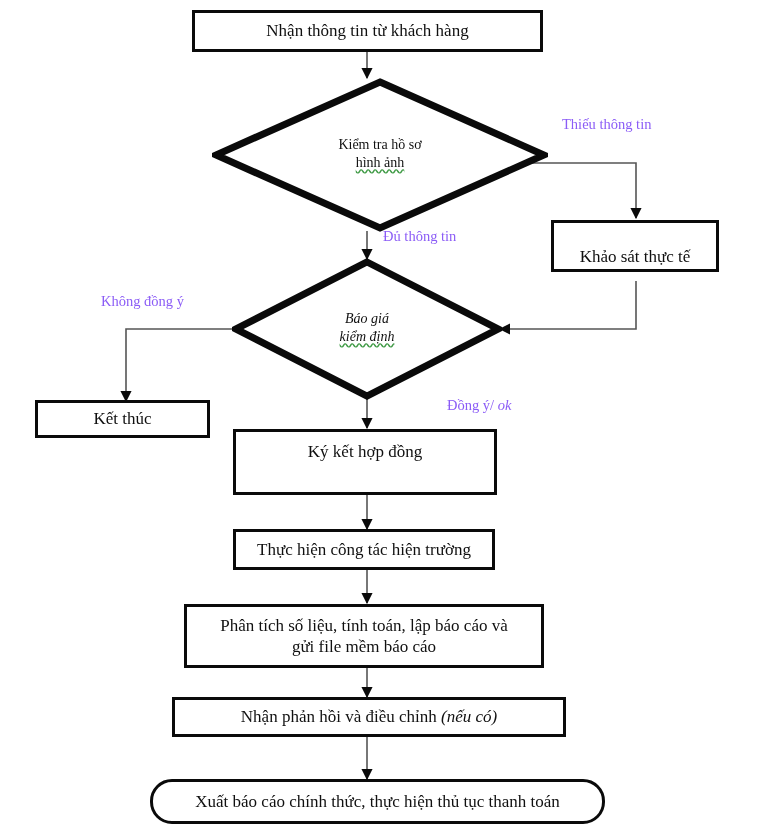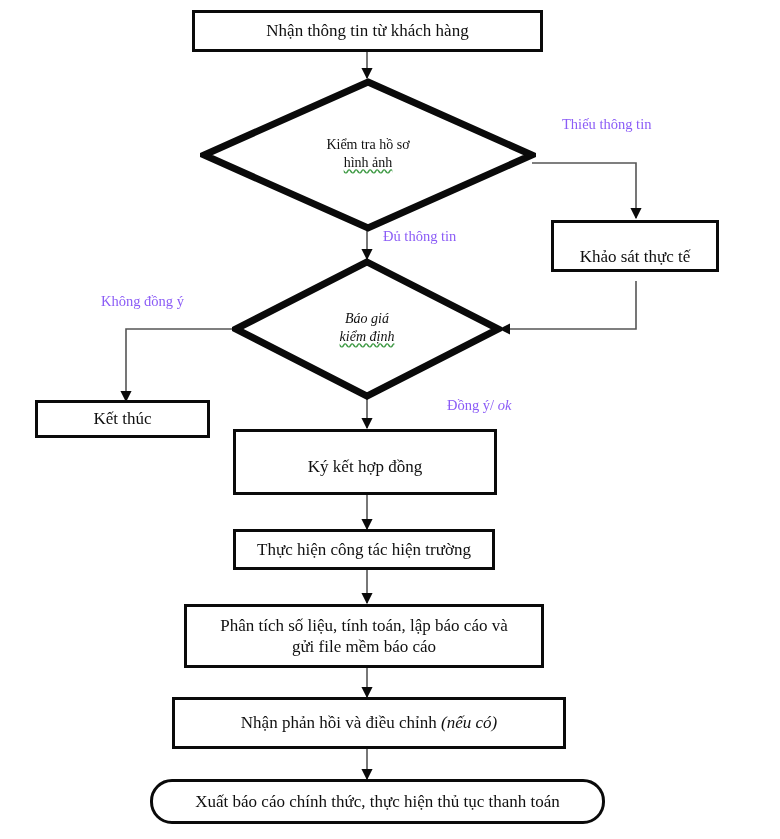--- a/index.html
+++ b/index.html
@@ -37,21 +37,21 @@
     text-align: center;
   }
   .process {
     border: 3px solid #0a0a0a;
     align-items: center;
     font-size: 17px;
     padding: 2px 8px;
   }
   .process.top-text {
     align-items: flex-start;
-    padding-top: 24px;
+    padding-top: 9px;
   }
   .diamond-wrap {
     position: absolute;
     box-sizing: border-box;
   }
   .diamond-wrap svg {
     position: absolute;
     left: 0;
     top: 0;
     width: 100%;
@@ -136,21 +136,21 @@
 
     <g>
       <path d="M 367,737 L 367,779" stroke="#555555" stroke-width="1.6" fill="none" marker-end="url(#arrow)"></path>
     </g>
   </svg>
 
   <div class="node process" style="left:192px; top:10px; width:351px; height:42px;">
     <span>Nhận thông tin từ khách hàng</span>
   </div>
 
-  <div class="diamond-wrap" style="left:200px; top:78px; width:336px; height:154px;text-decoration:underline;">
+  <div class="diamond-wrap" style="left:212px; top:78px; width:336px; height:154px;text-decoration:underline;">
     <svg viewBox="0 0 336 154" preserveAspectRatio="none">
       <polygon points="168,4 332,77 168,150 4,77" fill="#ffffff" stroke="#0a0a0a" stroke-width="7"></polygon>
     </svg>
     <div class="diamond-label">
       <span class="lbl-line">Kiểm  tra hồ sơ</span>
       <span class="lbl-line spellcheck">hình ảnh</span>
     </div>
   </div>
 
   <div class="node process" style="left:551px; top:220px; width:168px; height:52px;align-items:flex-end;">
@@ -179,21 +179,21 @@
     <span>
       <span class="lbl-line">Phân tích số liệu, tính toán, lập báo cáo và</span>
       <span class="lbl-line">gửi file mềm báo cáo</span>
     </span>
   </div>
 
   <div class="node process" style="left:233px; top:529px; width:262px; height:41px;">
     <span>Thực hiện công tác hiện trường</span>
   </div>
 
-  <div class="node process" style="left:172px; top:697px; width:394px; height:52px;">
+  <div class="node process" style="left:172px; top:697px; width:394px; height:40px;">
     <span><span>Nhận phản hồi và điều chỉnh </span><span class="ital">(nếu có)</span></span>
   </div>
 
   <div class="node process" style="left:150px; top:779px; width:455px; height:45px;border-radius:22px;">
     <span>Xuất báo cáo chính thức, thực hiện thủ tục thanh toán</span>
   </div>
 
   <div class="edge-label" style="left:562px; top:116px;">
     <span>Thiếu thông tin</span>
   </div>

